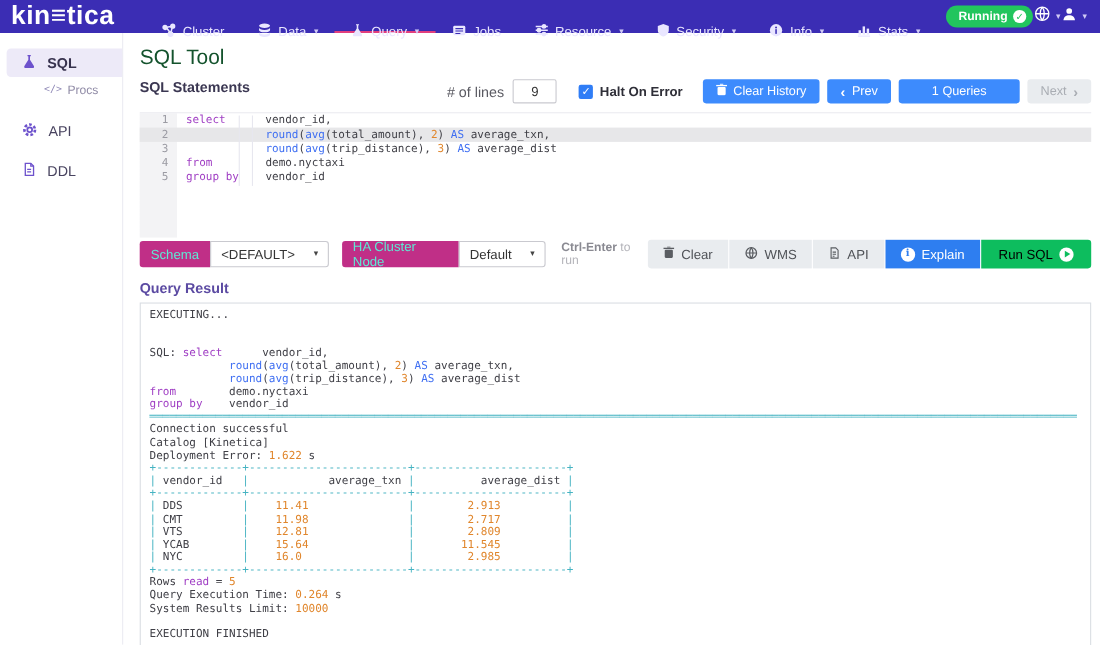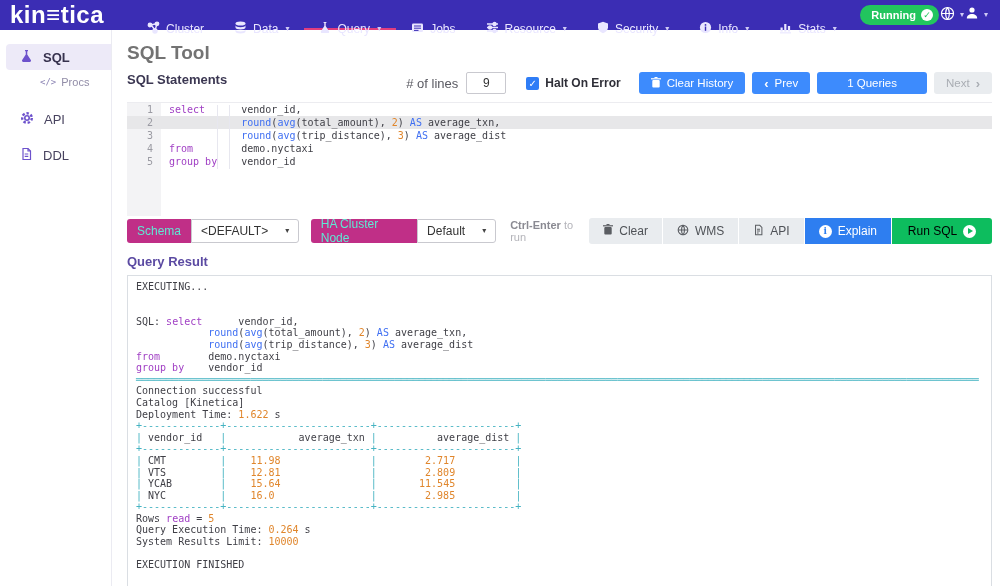--- a/index.html
+++ b/index.html
@@ -29,21 +29,21 @@
     padding-left:14px; font-size:13px; color:#48435f; border-radius:4px 0 0 4px; cursor:pointer; }
   .side-item.active { background:#edeaf8; font-weight:bold; color:#37324e; }
   .side-item svg { color:#6d52cc; }
   .side-sub { display:flex; align-items:center; gap:5px; height:20px; margin:2px 0 0 40px;
     font-size:11px; color:#918ca7; cursor:pointer; }
   .side-sub .code-glyph { font-family:"DejaVu Sans Mono",monospace; font-size:9px; color:#8d86b5; }
   .gap14 { height:14px; } .gap10 { height:10px; }
 
   
   .main { position:absolute; top:30px; left:113px; right:0; bottom:0; padding:0 8px 0 14px; }
-  h1.page-title { font-size:19px; line-height:22px; font-weight:700; color:#737373; margin:12px 0 8px; }
+  h1.page-title { font-size:19px; line-height:22px; font-weight:400; color:#14532d; margin:12px 0 8px; }
   .stmt-row { display:flex; align-items:flex-start; height:26px; margin-top:6px; }
   h2.sec { font-size:13px; font-weight:bold; color:#3b3752; }
   .controls { margin-left:auto; display:flex; align-items:center; }
   .lbl { font-size:13px; color:#5a5a62; }
   .num-input { width:40px; height:22px; border:1px solid #c9c9cf; border-radius:2px; margin-left:8px;
     font-size:12px; text-align:center; color:#333; font-family:inherit; }
   .checkbox { width:13px; height:13px; background:#2f7df6; border-radius:2px; margin-left:20px;
     color:#fff; font-size:10px; line-height:13px; text-align:center; cursor:pointer; }
   .halt-lbl { font-size:12px; font-weight:bold; color:#2f2f38; margin-left:6px; }
   .btn-blue { background:#3d8bfd; color:#fff; border:none; border-radius:3px; height:22px;
@@ -346,24 +346,25 @@
       <div class="cline">&nbsp;</div>
       <div class="cline">&nbsp;</div>
       <div class="cline"><span class="sy-d">SQL: </span><span class="sy-p">select</span><span class="sy-d">      vendor_id,</span></div>
       <div class="cline"><span class="sy-d">            </span><span class="sy-b">round</span><span class="sy-d">(</span><span class="sy-b">avg</span><span class="sy-d">(total_amount), </span><span class="sy-o">2</span><span class="sy-d">) </span><span class="sy-b">AS</span><span class="sy-d"> average_txn,</span></div>
       <div class="cline"><span class="sy-d">            </span><span class="sy-b">round</span><span class="sy-d">(</span><span class="sy-b">avg</span><span class="sy-d">(trip_distance), </span><span class="sy-o">3</span><span class="sy-d">) </span><span class="sy-b">AS</span><span class="sy-d"> average_dist</span></div>
       <div class="cline"><span class="sy-p">from</span><span class="sy-d">        demo.nyctaxi</span></div>
       <div class="cline"><span class="sy-p">group by</span><span class="sy-d">    vendor_id</span></div>
       <div class="cline"><span class="sy-t">════════════════════════════════════════════════════════════════════════════════════════════════════════════════════════════════════════════</span></div>
       <div class="cline"><span class="sy-d">Connection successful</span></div>
       <div class="cline"><span class="sy-d">Catalog [Kinetica]</span></div>
-      <div class="cline"><span class="sy-d">Deployment Time: </span><span class="sy-o">1.622</span><span class="sy-d"> s</span></div>
+      <div class="cline"><span class="sy-d">Deployment Error: </span><span class="sy-o">1.622</span><span class="sy-d"> s</span></div>
       <div class="cline"><span class="sy-t">+-------------+------------------------+-----------------------+</span></div>
       <div class="cline"><span class="sy-t">|</span><span class="sy-d"> vendor_id   </span><span class="sy-t">|</span><span class="sy-d">            average_txn </span><span class="sy-t">|</span><span class="sy-d">          average_dist </span><span class="sy-t">|</span></div>
       <div class="cline"><span class="sy-t">+-------------+------------------------+-----------------------+</span></div>
+      <div class="cline"><span class="sy-t">|</span><span class="sy-d"> DDS         </span><span class="sy-t">|</span><span class="sy-d">    </span><span class="sy-o">11.41</span><span class="sy-d">               </span><span class="sy-t">|</span><span class="sy-d">        </span><span class="sy-o">2.913</span><span class="sy-d">          </span><span class="sy-t">|</span></div>
       <div class="cline"><span class="sy-t">|</span><span class="sy-d"> CMT         </span><span class="sy-t">|</span><span class="sy-d">    </span><span class="sy-o">11.98</span><span class="sy-d">               </span><span class="sy-t">|</span><span class="sy-d">        </span><span class="sy-o">2.717</span><span class="sy-d">          </span><span class="sy-t">|</span></div>
       <div class="cline"><span class="sy-t">|</span><span class="sy-d"> VTS         </span><span class="sy-t">|</span><span class="sy-d">    </span><span class="sy-o">12.81</span><span class="sy-d">               </span><span class="sy-t">|</span><span class="sy-d">        </span><span class="sy-o">2.809</span><span class="sy-d">          </span><span class="sy-t">|</span></div>
       <div class="cline"><span class="sy-t">|</span><span class="sy-d"> YCAB        </span><span class="sy-t">|</span><span class="sy-d">    </span><span class="sy-o">15.64</span><span class="sy-d">               </span><span class="sy-t">|</span><span class="sy-d">       </span><span class="sy-o">11.545</span><span class="sy-d">          </span><span class="sy-t">|</span></div>
       <div class="cline"><span class="sy-t">|</span><span class="sy-d"> NYC         </span><span class="sy-t">|</span><span class="sy-d">    </span><span class="sy-o">16.0</span><span class="sy-d">                </span><span class="sy-t">|</span><span class="sy-d">        </span><span class="sy-o">2.985</span><span class="sy-d">          </span><span class="sy-t">|</span></div>
       <div class="cline"><span class="sy-t">+-------------+------------------------+-----------------------+</span></div>
       <div class="cline"><span class="sy-d">Rows </span><span class="sy-p">read</span><span class="sy-d"> = </span><span class="sy-o">5</span></div>
       <div class="cline"><span class="sy-d">Query Execution Time: </span><span class="sy-o">0.264</span><span class="sy-d"> s</span></div>
       <div class="cline"><span class="sy-d">System Results Limit: </span><span class="sy-o">10000</span></div>
       <div class="cline">&nbsp;</div>
       <div class="cline"><span class="sy-d">EXECUTION FINISHED</span></div>

